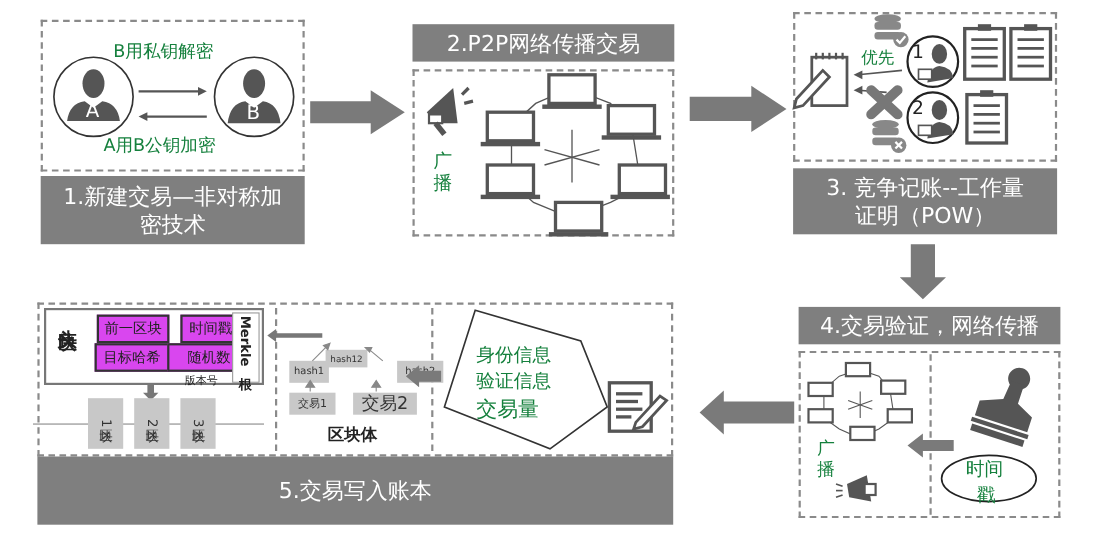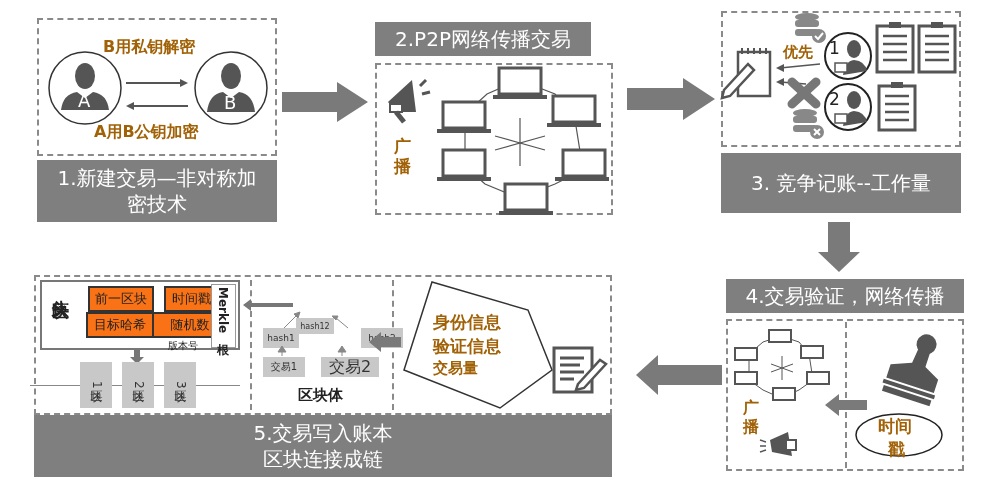--- a/index.html
+++ b/index.html
@@ -1,23 +1,23 @@
 <!DOCTYPE html>
 <html><head>
 <meta charset="utf-8">
 <style>
   html, body { margin: 0; padding: 0; background: #ffffff; }
   body { width: 1000px; height: 489px; position: relative; overflow: hidden; font-family: "DejaVu Sans", sans-serif; color: #222; }
   .abs { position: absolute; }
   .dash { border: 2px dashed #8a8a8a; box-sizing: border-box; }
   .banner { background: #7f7f7f; color: #ffffff; text-align: center; box-sizing: border-box; display: flex; align-items: center; justify-content: center; flex-direction: column; font-size: 20px; line-height: 26px; }
-  .lbl { font-size: 16px; color: #a16207; white-space: nowrap; font-weight: bold; }
+  .lbl { font-size: 16px; color: #15803d; white-space: nowrap; }
   svg { position: absolute; overflow: visible; }
   .grey-box { background: #c8c8c8; color: #333; display: flex; align-items: center; justify-content: center; box-sizing: border-box; }
-  .cell { border: 2px solid #333; display: flex; align-items: center; justify-content: center; font-size: 13px; box-sizing: border-box; background: #f97316; }
+  .cell { border: 2px solid #333; display: flex; align-items: center; justify-content: center; font-size: 13px; box-sizing: border-box; background: #d946ef; }
   .vtext { writing-mode: vertical-rl; text-orientation: upright; }
 </style>
 </head>
 <body>
 
 <div class="abs dash" style="left:37px; top:18px; width:240px; height:138px;"></div>
 <div class="abs lbl" style="left:103px; top:37px;">B用私钥解密</div>
 <div class="abs lbl" style="left:94px; top:122px;">A用B公钥加密</div>
 
 <svg style="left:47px; top:50px;" width="76" height="76" viewBox="0 0 76 76">
@@ -43,21 +43,21 @@
 </svg>
 <div class="abs banner" style="left:37px; top:160px; width:240px; height:62px;">
   <div>1.新建交易—非对称加</div>
   <div>密技术</div>
 </div>
 
 <svg style="left:282px; top:82px;" width="88" height="40">
   <polygon points="0,10 55,10 55,0 86,20 55,40 55,30 0,30" fill="#7a7a7a"></polygon>
 </svg>
 
-<div class="abs banner" style="left:375px; top:22px; width:216px; height:34px;">
+<div class="abs banner" style="left:375px; top:22px; width:238px; height:34px;">
   <div>2.P2P网络传播交易</div>
 </div>
 <div class="abs dash" style="left:375px; top:63px; width:238px; height:152px;"></div>
 <svg style="left:384px; top:72px;" width="46" height="50" viewBox="0 0 46 50">
   <path d="M4 30 L28 8 L32 40 L12 40 Z" fill="#555"></path>
   <rect x="6" y="32" width="12" height="8" fill="#fff" stroke="#555" stroke-width="2"></rect>
   <path d="M12 40 L20 50" stroke="#555" stroke-width="5"></path>
   <line x1="36" y1="14" x2="42" y2="8" stroke="#555" stroke-width="3"></line>
   <line x1="38" y1="22" x2="46" y2="20" stroke="#555" stroke-width="3"></line>
 </svg>
@@ -175,20 +175,21 @@
       <line x1="50" y1="32" x2="74" y2="32"></line>
       <line x1="50" y1="40" x2="74" y2="40"></line>
     <line x1="10" y1="76" x2="34" y2="76"></line>
       <line x1="10" y1="84" x2="34" y2="84"></line>
       <line x1="10" y1="92" x2="34" y2="92"></line>
       <line x1="10" y1="100" x2="34" y2="100"></line>
   </g>
 </svg>
 <div class="abs banner" style="left:721px; top:153px; width:240px; height:60px;">
   <div>3. 竞争记账--工作量</div>
+  <div>证明（POW）</div>
 </div>
 
 <svg style="left:818px; top:222px;" width="42" height="52">
   <polygon points="10,0 32,0 32,30 42,30 21,50 0,30 10,30" fill="#7a7a7a"></polygon>
 </svg>
 
 <div class="abs banner" style="left:726px; top:279px; width:238px; height:34px;">
   <div>4.交易验证，网络传播</div>
 </div>
 <div class="abs dash" style="left:726px; top:319px; width:238px; height:152px;"></div>
@@ -293,27 +294,26 @@
 <div class="abs" style="left:298px; top:386px; font-size:15px; font-weight:bold;">区块体</div>
 <svg style="left:369px; top:332px;" width="32" height="20">
     <polygon points="0,10 12,0 12,5 32,5 32,15 12,15 12,20" fill="#7a7a7a"></polygon>
   </svg>
 
 <svg style="left:400px; top:280px;" width="160" height="130" viewBox="0 0 160 130">
   <polygon points="32,2 128,30 152,90 100,128 4,90" fill="#fff" stroke="#333" stroke-width="1.5"></polygon>
 </svg>
 <div class="abs lbl" style="left:433px; top:311px; font-size:17px;">身份信息</div>
 <div class="abs lbl" style="left:433px; top:335px; font-size:17px;">验证信息</div>
-<div class="abs lbl" style="left:433px; top:359px; font-size:15px;">交易量</div>
+<div class="abs lbl" style="left:433px; top:359px; font-size:19px;">交易量</div>
 <svg style="left:552px; top:346px;" width="56" height="48" viewBox="0 0 56 48">
   <rect x="2" y="2" width="38" height="44" fill="#fff" stroke="#555" stroke-width="3"></rect>
   <g stroke="#555" stroke-width="3">
       <line x1="8" y1="12" x2="32" y2="12"></line>
       <line x1="8" y1="19" x2="28" y2="19"></line>
       <line x1="8" y1="26" x2="32" y2="26"></line>
       <line x1="8" y1="33" x2="22" y2="33"></line>
     </g>
   <path d="M26 38 L48 14 L54 18 L32 42 L24 44 Z" fill="#fff" stroke="#555" stroke-width="2.5"></path>
 </svg>
 <div class="abs banner" style="left:34px; top:415px; width:578px; height:62px;">
   <div>5.交易写入账本</div>
-  <div>区块连接成链</div>
 </div>
 
 </body></html>

